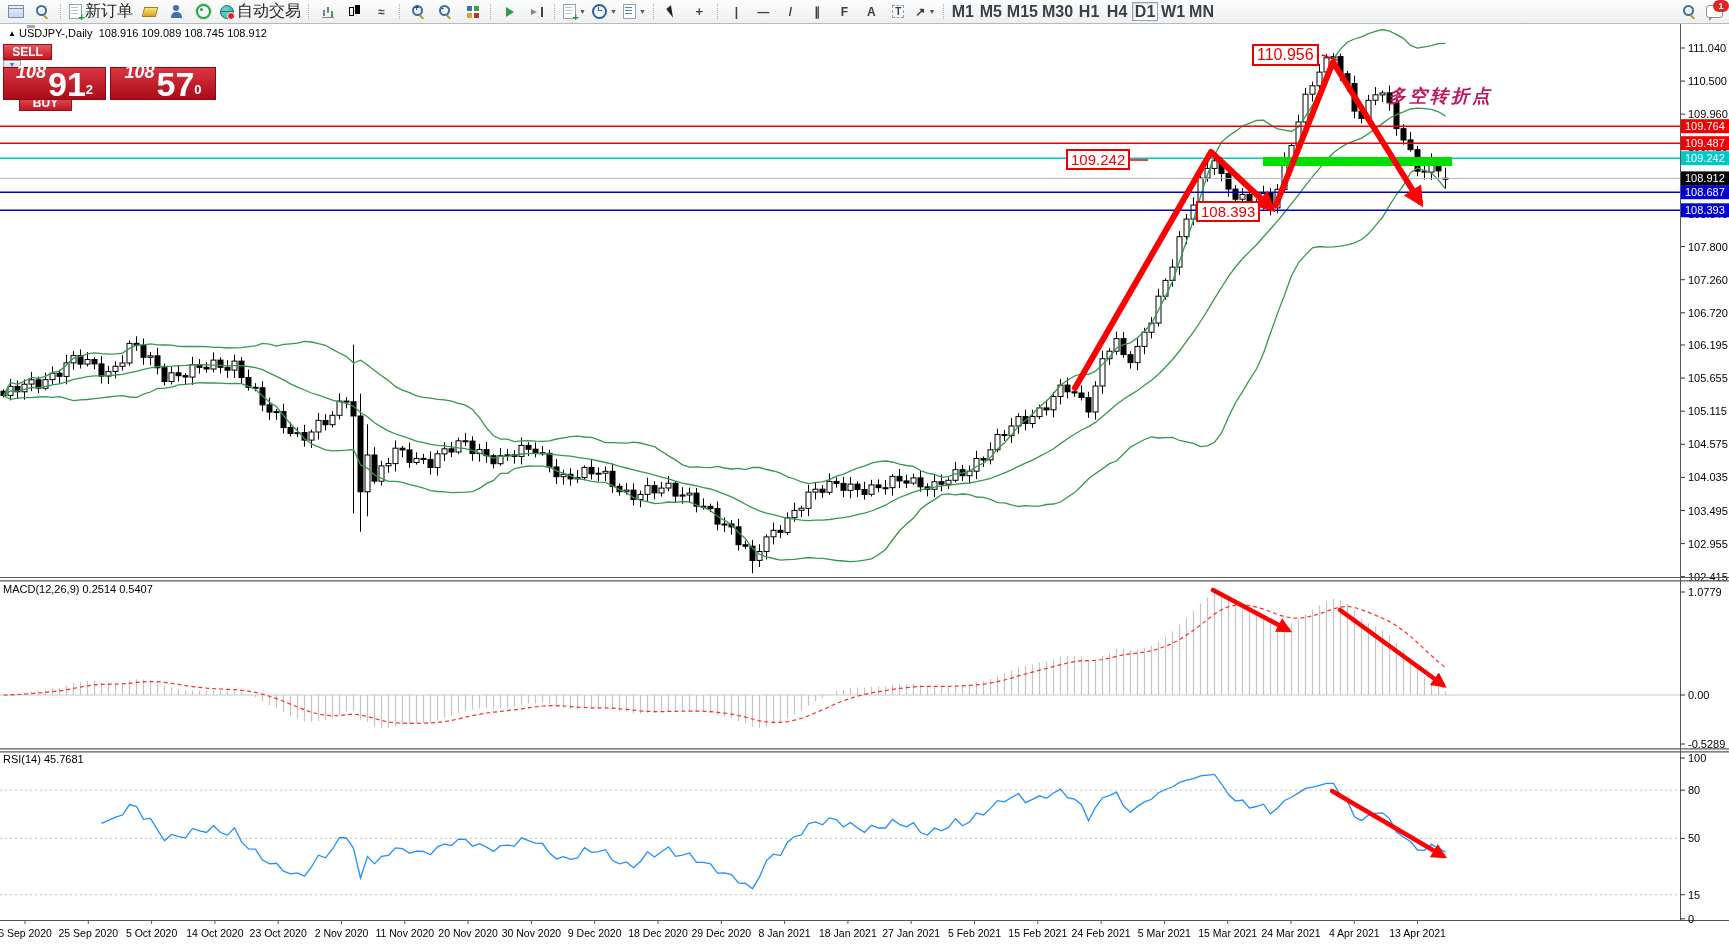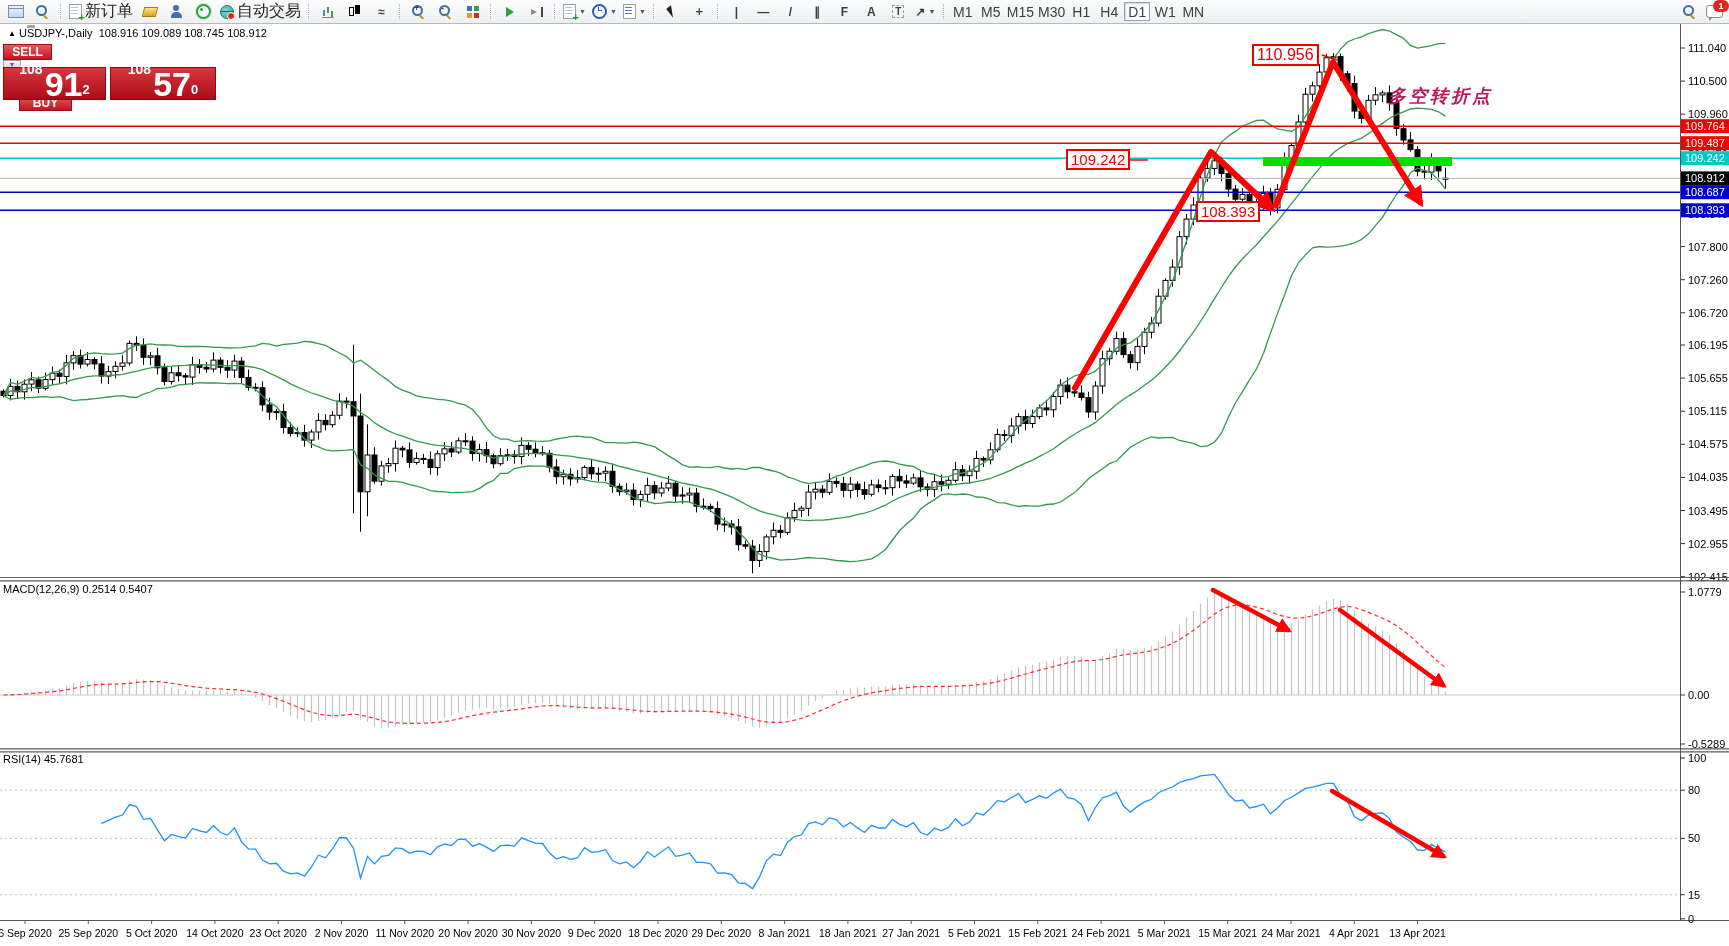--- a/index.html
+++ b/index.html
@@ -6,21 +6,21 @@
   #stage{position:relative;width:1729px;height:946px;overflow:hidden;background:#fff;}
   
   .toolbar{position:absolute;left:0;top:0;width:1729px;height:23px;background:linear-gradient(#fdfdfd,#edeff1);border-bottom:1px solid #b6bac0;display:flex;align-items:center;z-index:10;}
   #tb-groups{display:flex;align-items:center;height:100%;padding-left:2px;}
   .tsep{width:1px;height:15px;border-left:1px dotted #a9adb3;margin:0 4px;}
   .tbtn{height:19px;min-width:21px;display:flex;align-items:center;justify-content:center;gap:3px;padding:0 2px;border:1px solid transparent;border-radius:2px;font-size:12px;color:#333;cursor:default;}
   .tbtn .tlab{font-size:16px;color:#222;white-space:nowrap;}
   .tbtn .dd{font-size:7px;color:#555;}
   .glyph{font-size:12px;color:#3a3f46;font-weight:bold;}
   .g-box{border:1px dashed #9aa0a8;padding:0 2px;font-size:10px;}
-  .tf{height:17px;min-width:24px;display:flex;align-items:center;justify-content:center;font-size:14px;font-weight:normal;color:#3c4148;border:1px solid transparent;margin:0 1px;}
+  .tf{height:17px;min-width:24px;display:flex;align-items:center;justify-content:center;font-size:16px;font-weight:bold;color:#3c4148;border:1px solid transparent;margin:0 1px;}
   .tf.active{background:#fff;border:1px solid #8fa3bd;box-shadow:inset 1px 1px 2px rgba(0,0,0,.18);}
   
   .ic{position:relative;display:inline-block;}
   .ic-win{width:14px;height:11px;border:1px solid #7a8fae;background:linear-gradient(#eaf1fa,#c6d6ea);}
   .ic-win:after{content:"";position:absolute;left:0;top:2px;width:100%;height:1px;background:#7a8fae;}
   .ic-mag,.ic-magp,.ic-magm,.ic-magwin{width:13px;height:13px;}
   .ic-mag:before,.ic-magp:before,.ic-magm:before,.ic-magwin:before{content:"";position:absolute;left:0;top:0;width:7px;height:7px;border:2px solid #3a6ea5;border-radius:50%;}
   .ic-mag:after,.ic-magp:after,.ic-magm:after,.ic-magwin:after{content:"";position:absolute;right:1px;bottom:0;width:5px;height:2px;background:#b8952a;transform:rotate(45deg);}
   .ic-magp i,.ic-magm i{position:absolute;left:2px;top:-2px;font-style:normal;font-size:9px;font-weight:bold;color:#1d4d86;}
   .ic-page{width:11px;height:13px;background:#fff;border:1px solid #96a3b3;}
@@ -65,21 +65,21 @@
   #tp-row1{display:flex;height:22px;flex-direction:column;}
   .tp-btn{background:linear-gradient(#e9565e,#c21722);border:1px solid #971019;color:#fff;font-size:12px;font-weight:bold;display:flex;align-items:center;justify-content:center;}
   #sell-btn{width:47px;}
   #buy-btn{width:51px;margin-left:16px;}
   .step-btn{width:16px;background:linear-gradient(#f4f5f7,#d8dce2);border:1px solid #9aa1ab;color:#4a6fa5;font-size:7px;display:flex;align-items:center;justify-content:center;}
   #vol-box{width:70px;background:#fff;border:1px solid #9aa1ab;border-left:none;border-right:none;font-size:13px;color:#000;display:flex;align-items:center;justify-content:flex-end;padding-right:14px;}
   #tp-row2{display:flex;margin-top:1px;height:33px;}
   .px-box{background:linear-gradient(#da3540,#a90c18);border:1px solid #8c0a14;color:#fff;display:flex;align-items:flex-end;justify-content:center;padding-bottom:2px;}
   #sell-px{width:102px;}
   #buy-px{width:105px;margin-left:4px;}
-  .px-small{font-size:14px;font-weight:bold;margin-right:2px;margin-bottom:20px;}
+  .px-small{font-size:18px;font-weight:bold;margin-right:2px;margin-bottom:14px;font-style:italic;}
   .px-big{font-size:34px;font-weight:bold;line-height:26px;}
   .px-sup{font-size:13px;font-weight:bold;vertical-align:12px;}
   
   .ann-box{background:#fff;border:2px solid #ee0000;color:#ee0000;padding:0 3px;line-height:17px;font-size:15px;z-index:3;}
   #lbl-peak{left:1252px;top:44px;font-size:16px;line-height:18px;}
   #lbl-res{left:1066px;top:149px;}
   #lbl-sup{left:1196px;top:201px;}
   #cn-note{left:1388px;top:84px;color:#2ef52e;font-size:18px;font-weight:bold;letter-spacing:3px;white-space:nowrap;}
   .pane-label{font-size:11px;color:#000;z-index:3;}
   #macd-label{left:3px;top:583px;}

